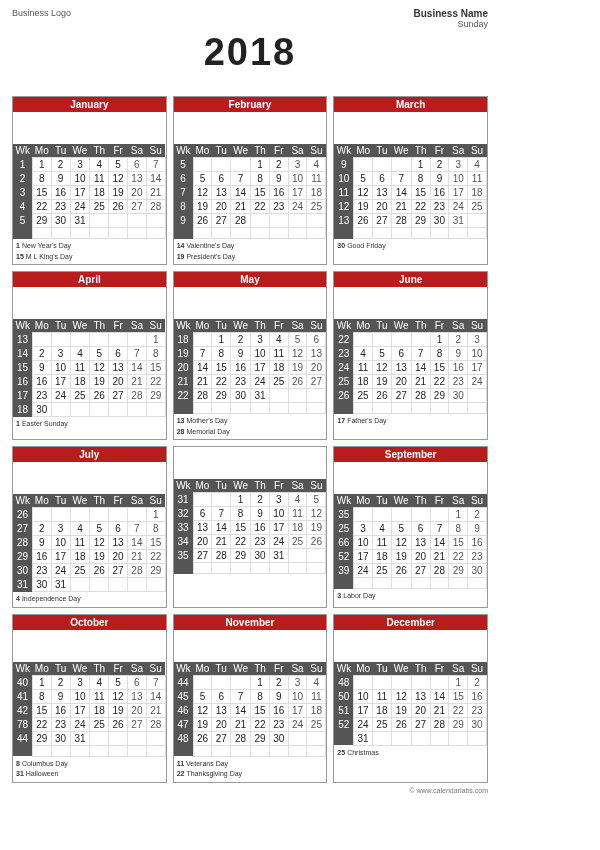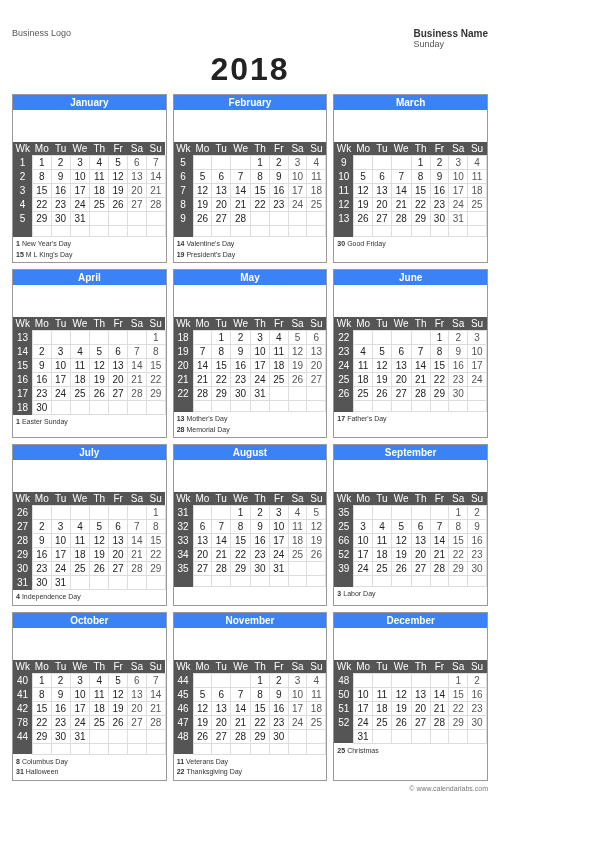--- a/index.html
+++ b/index.html
@@ -6,49 +6,49 @@
     body {
       font-family: Arial, sans-serif;
       background: #fff;
       width: 600px;
       min-height: 850px;
       font-size: 10px;
       color: #222;
     }
     .page {
       width: 500px;
-      padding: 28px 12px 10px 12px;
+      padding: 8px 12px 10px 12px;
     }
     .top-header {
       display: flex;
       justify-content: space-between;
       align-items: flex-start;
       margin-bottom: 2px;
     }
     .biz-logo { font-size: 9px; color: #555; }
-    .biz-name { font-size: 9px; color: #555; text-align: left; }
+    .biz-name { font-size: 9px; color: #555; text-align: right; }
     .biz-name .name { font-weight: bold; font-size: 10px; color: #333; }
     .year-title {
       text-align: center;
-      font-size: 32px;
+      font-size: 38px;
       font-weight: bold;
       color: #222;
-      margin-bottom: 6px;
+      margin-bottom: 22px;
       letter-spacing: 2px;
     }
     .calendar-grid {
       display: grid;
       grid-template-columns: repeat(3, 1fr);
       gap: 6px;
     }
     .month-block {
       border: 1px solid #999;
     }
     .month-title {
-      background: #3b82f6;
+      background: #b91c1c;
       color: #fff;
       text-align: center;
       font-weight: bold;
       font-size: 10px;
       padding: 2px 0;
     }
     .month-table {
       width: 100%;
       border-collapse: collapse;
       font-size: 10px;
@@ -680,21 +680,20 @@
               <td class="weekend"></td>
               <td class="weekend"></td>
             </tr>
           </tbody>
         </table>
         <div class="holidays">
           <span class="hol-line"><span class="hol-num">4</span><span>Independence Day</span></span>
         </div>
       </div>
       <div class="month-block">
-        <div class="month-title">August</div>
         <table class="month-table">
           <thead>
             <tr>
               <th style="background: rgb(85, 85, 85);">Wk</th>
               <th>Mo</th>
               <th>Tu</th>
               <th>We</th>
               <th>Th</th>
               <th>Fr</th>
               <th>Sa</th>

